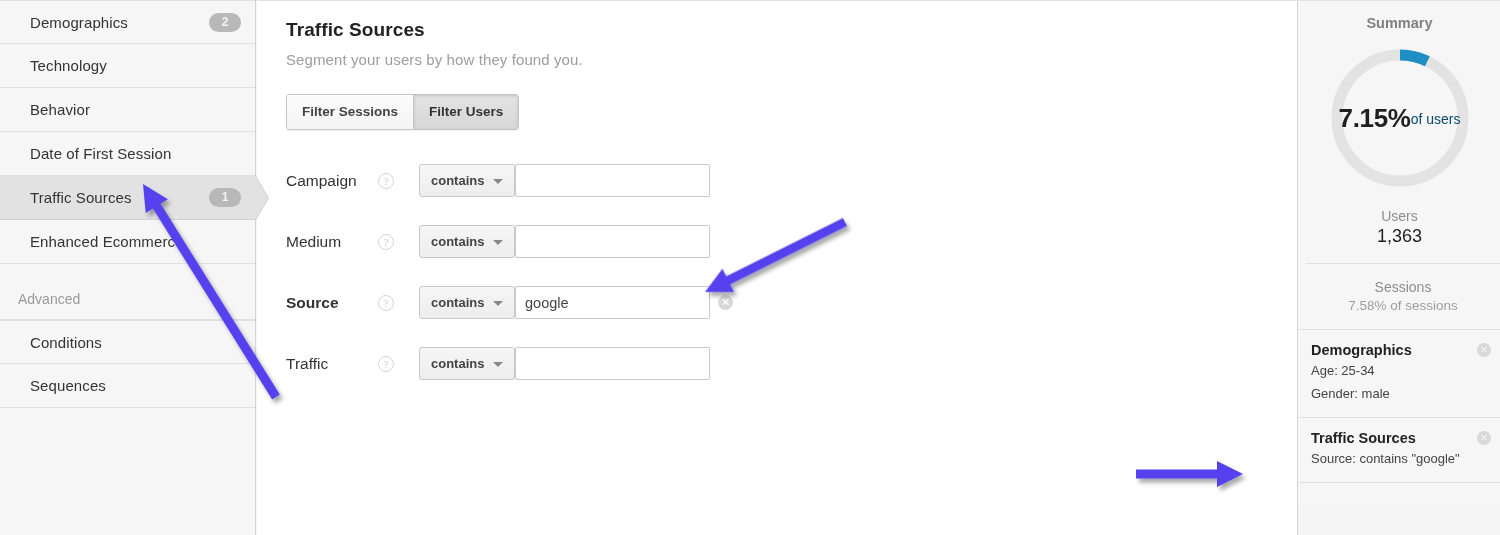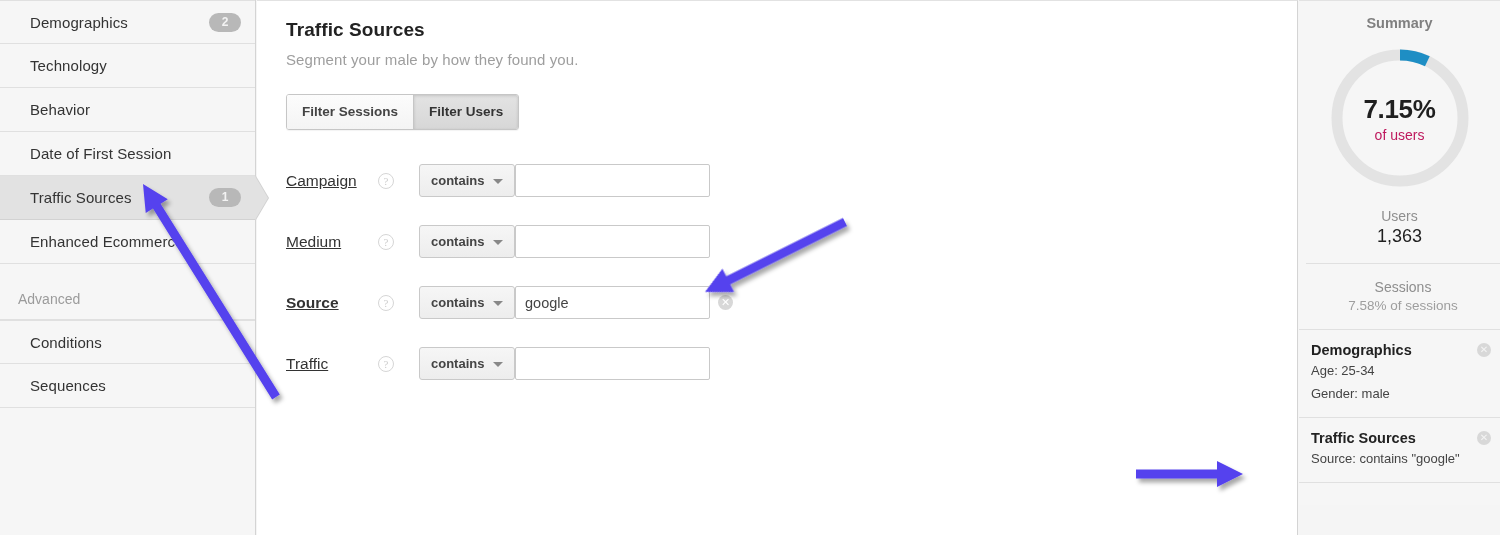--- a/index.html
+++ b/index.html
@@ -145,21 +145,20 @@
     align-items: center;
     height: 41px;
     margin-bottom: 20px;
   }
   .f-label {
     width: 86px;
     font-size: 15.5px;
     color: #333333;
     text-align: left;
     white-space: nowrap;
-    text-decoration: underline;
   }
   .f-label.bold { font-weight: bold; }
   .help-icon {
     width: 16px; height: 16px;
     border: 1px solid #d6d6d6;
     border-radius: 50%;
     color: #cccccc;
     font-size: 11px;
     line-height: 14px;
     text-align: center;
@@ -239,33 +238,33 @@
     position: relative;
     width: 150px; height: 150px;
     margin: 12px auto 0 auto;
   }
   .donut-svg { display: block; }
   .donut-center {
     position: absolute;
     top: 0; left: 0;
     width: 150px; height: 150px;
     display: flex;
-    flex-direction: column;
+    flex-direction: row;
     align-items: center;
     justify-content: center;
   }
   .donut-pct {
     font-size: 26px;
     font-weight: bold;
     color: #1f1f1f;
     letter-spacing: -.3px;
   }
   .donut-cap {
     font-size: 14px;
-    color: #be185d;
+    color: #0c4a6e;
     margin-top: 2px;
     text-align: right;
   }
   .metric {
     text-align: center;
     padding: 15px 0 16px 0;
   }
   .metric.border-t { border-top: 1px solid #e0e0e0; margin-left: 7px; }
   .metric-name {
     font-size: 14px;
@@ -361,21 +360,21 @@
           <span class="nav-label">Conditions</span>
         </div>
         <div class="nav-item">
           <span class="nav-label">Sequences</span>
         </div>
       </div>
   </div>
 
   <div class="main">
     <h1 class="panel-title">Traffic Sources</h1>
-    <p class="panel-sub">Segment your male by how they found you.</p>
+    <p class="panel-sub">Segment your users by how they found you.</p>
 
     <div class="seg-toggle">
       <div class="seg-btn" id="seg-sessions">Filter Sessions</div>
       <div class="seg-btn active" id="seg-users">Filter Users</div>
     </div>
 
     <div class="form" id="form-rows">
         <div class="form-row">
           <div class="f-label">Campaign</div>
           <div class="help-icon">?</div>

